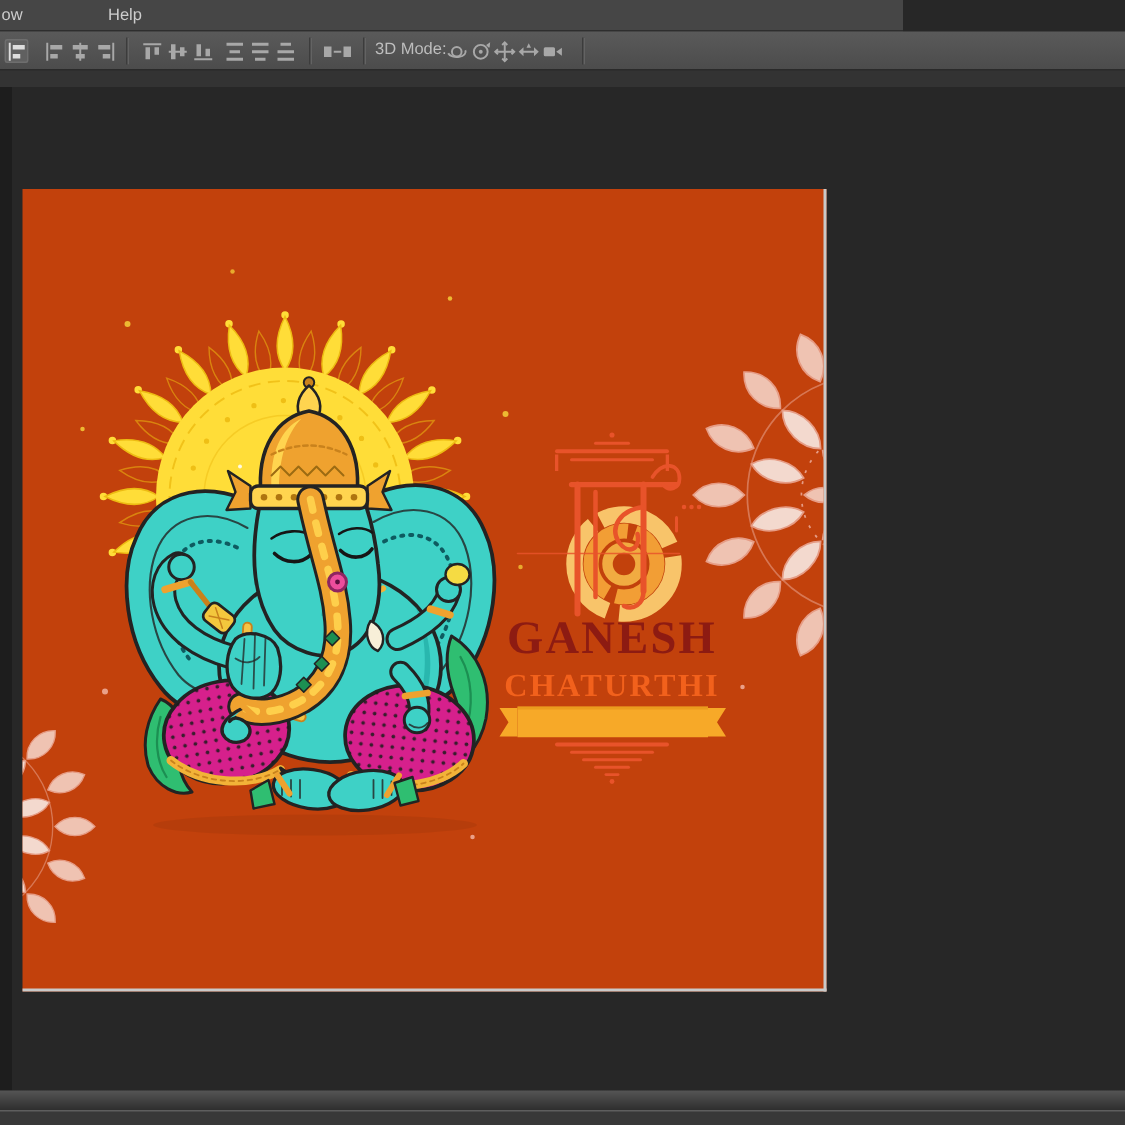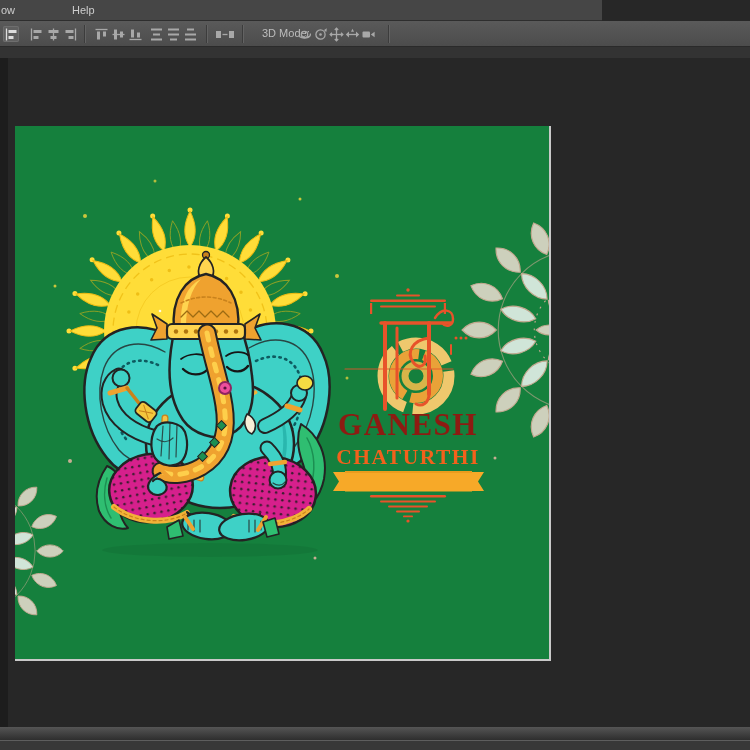--- a/index.html
+++ b/index.html
@@ -39,21 +39,21 @@
     color:#bdbdbd;font-size:11px;
   }
   .ic{stroke:#a8a8a8;fill:none;stroke-width:1.3;}
   .icf{fill:#a8a8a8;stroke:none;}
   .active .ic{stroke:#dddddd;} .active .icf{fill:#dddddd;}
   
   .workspace{position:absolute;left:0;top:58px;width:750px;height:669px;background:#272727;}
   .left-edge{position:absolute;left:0;top:58px;width:8px;height:669px;background:#1d1d1d;}
   .canvas{
     position:absolute;left:15px;top:126px;width:534px;height:533px;
-    background:#15803d;
+    background:#c2410c;
     border-right:2px solid #c9c9c9;border-bottom:2px solid #c9c9c9;
   }
   .canvas svg{display:block;}
   
   .hscroll{
     position:absolute;left:0;top:727px;width:750px;height:13px;
     background:linear-gradient(#555555,#2e2e2e);
   }
   .statusbar{
     position:absolute;left:0;top:740px;width:750px;height:10px;
@@ -160,21 +160,21 @@
   <div class="tool-icon wide" style="left:213px;">
     <svg viewBox="0 0 22 15">
         <rect class="icf" x="2" y="4" width="5" height="7"></rect>
         <rect class="icf" x="15" y="4" width="5" height="7"></rect>
         <line class="ic" x1="8.5" y1="7.5" x2="13.5" y2="7.5"></line>
       </svg>
   </div>
 
   <div class="opt-sep" style="left:242px;"></div>
 
-  <span class="threeD-label" style="left:262px;">3D Mode:</span>
+  <span class="threeD-label" style="left:250px;">3D Mode:</span>
 
   <div class="tool-icon" style="left:296px;">
     <svg viewBox="0 0 15 15">
         <circle class="ic" cx="7.5" cy="7.5" r="3.2"></circle>
         <path class="ic" d="M1.8,8.5 A5.7,3.4 0 1 0 13.2,6.5"></path>
       </svg>
   </div>
   <div class="tool-icon" style="left:312px;">
     <svg viewBox="0 0 15 15">
         <circle class="ic" cx="7.5" cy="7.5" r="4.6"></circle>

